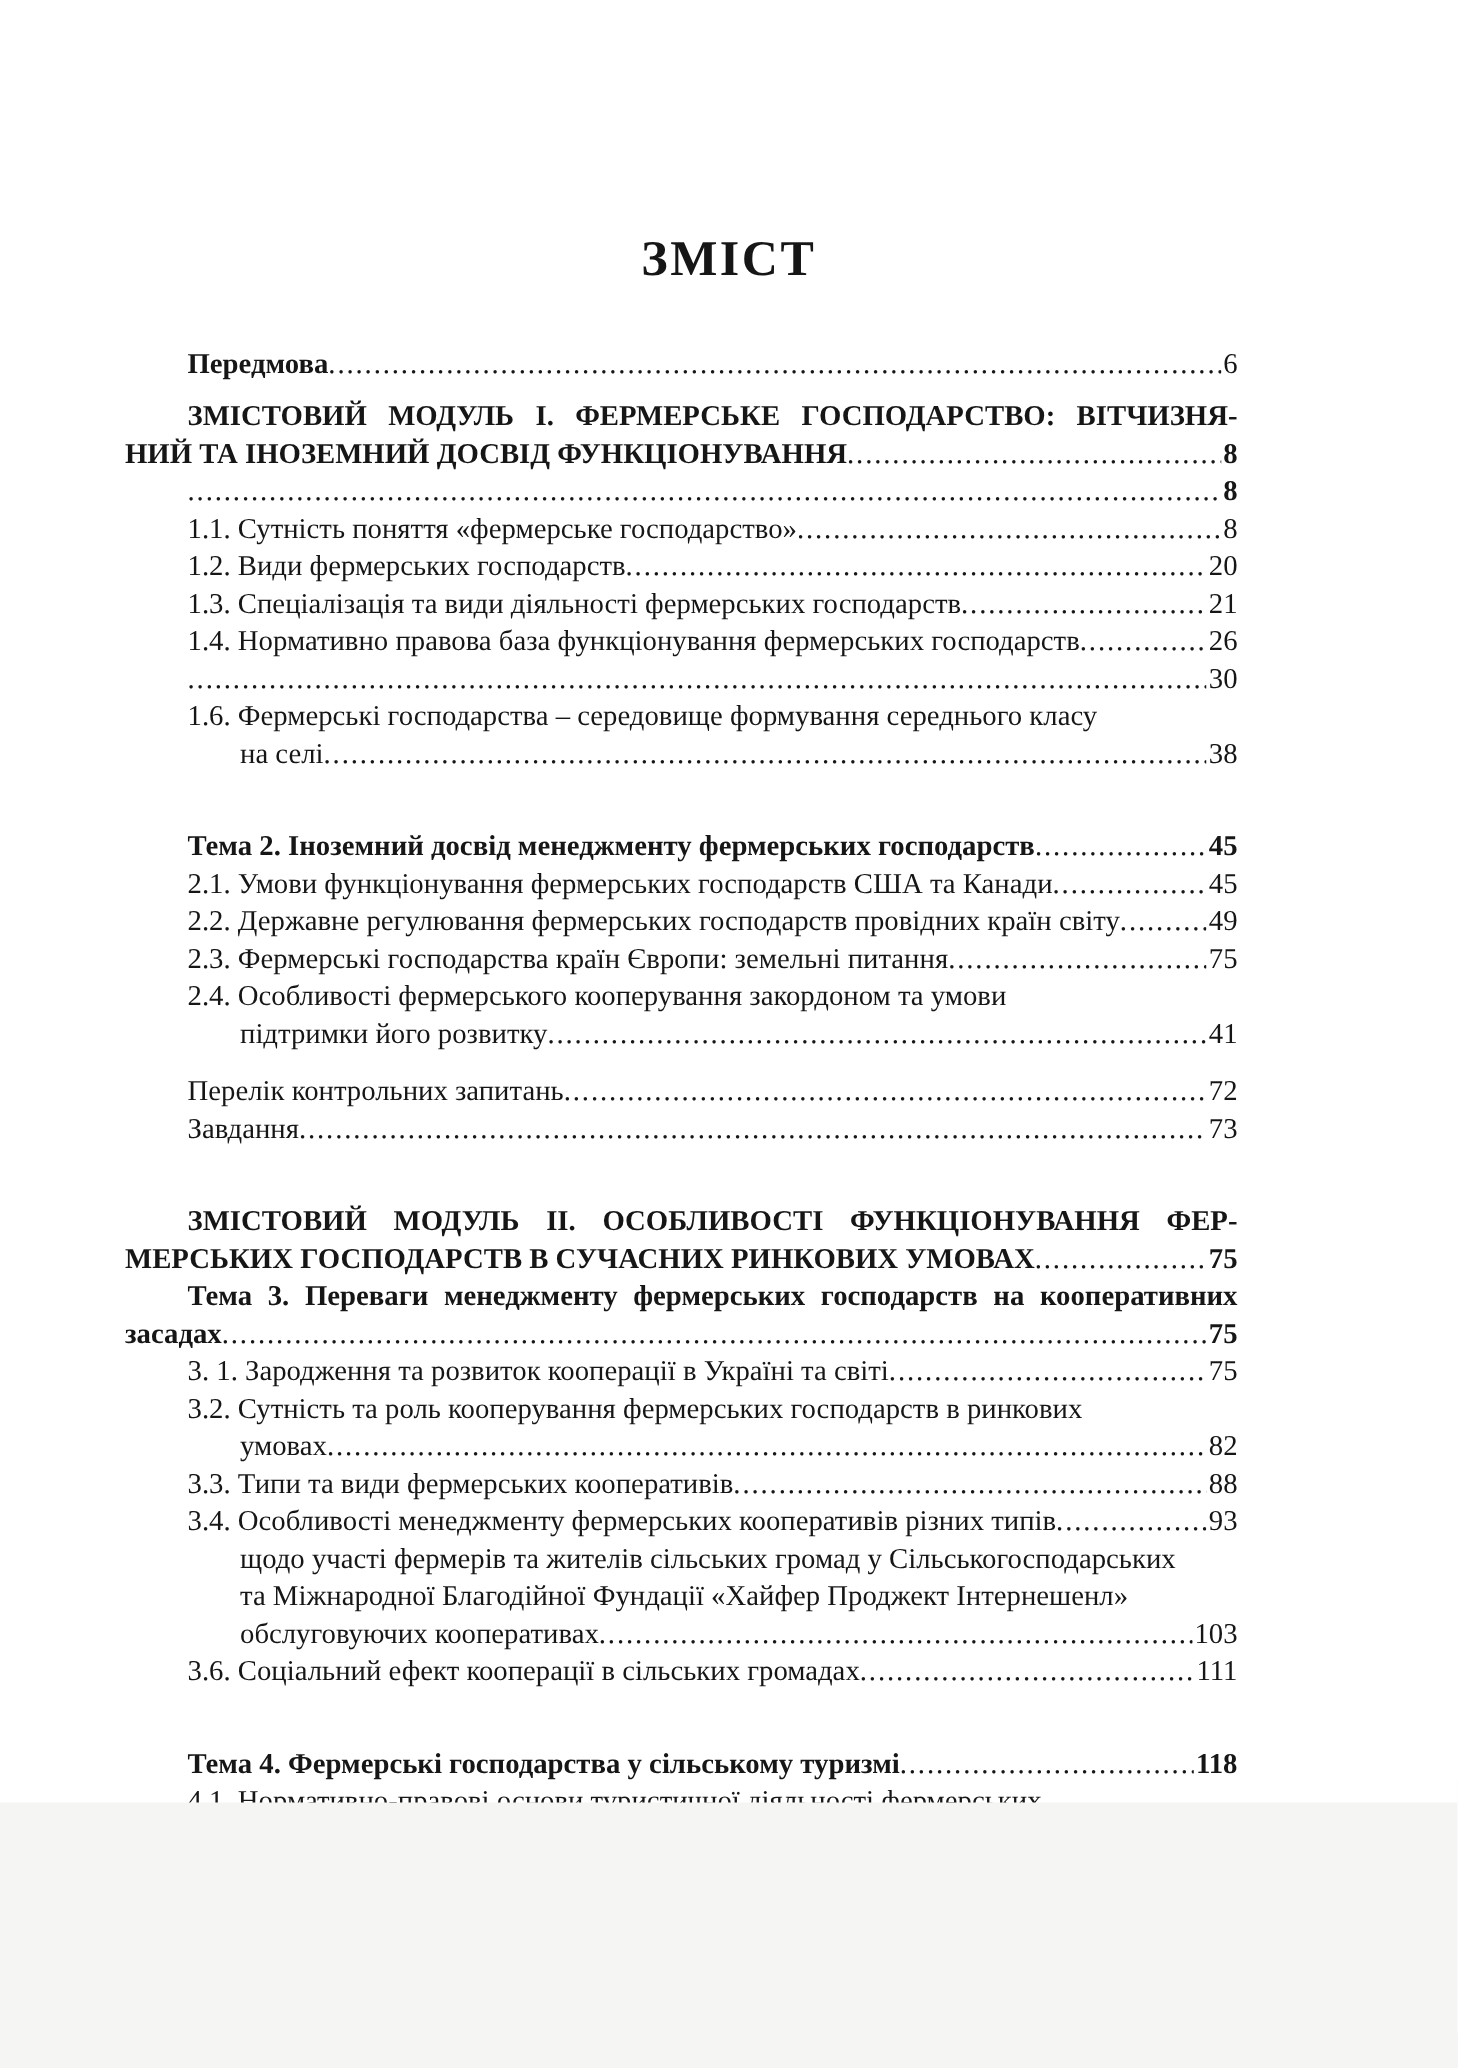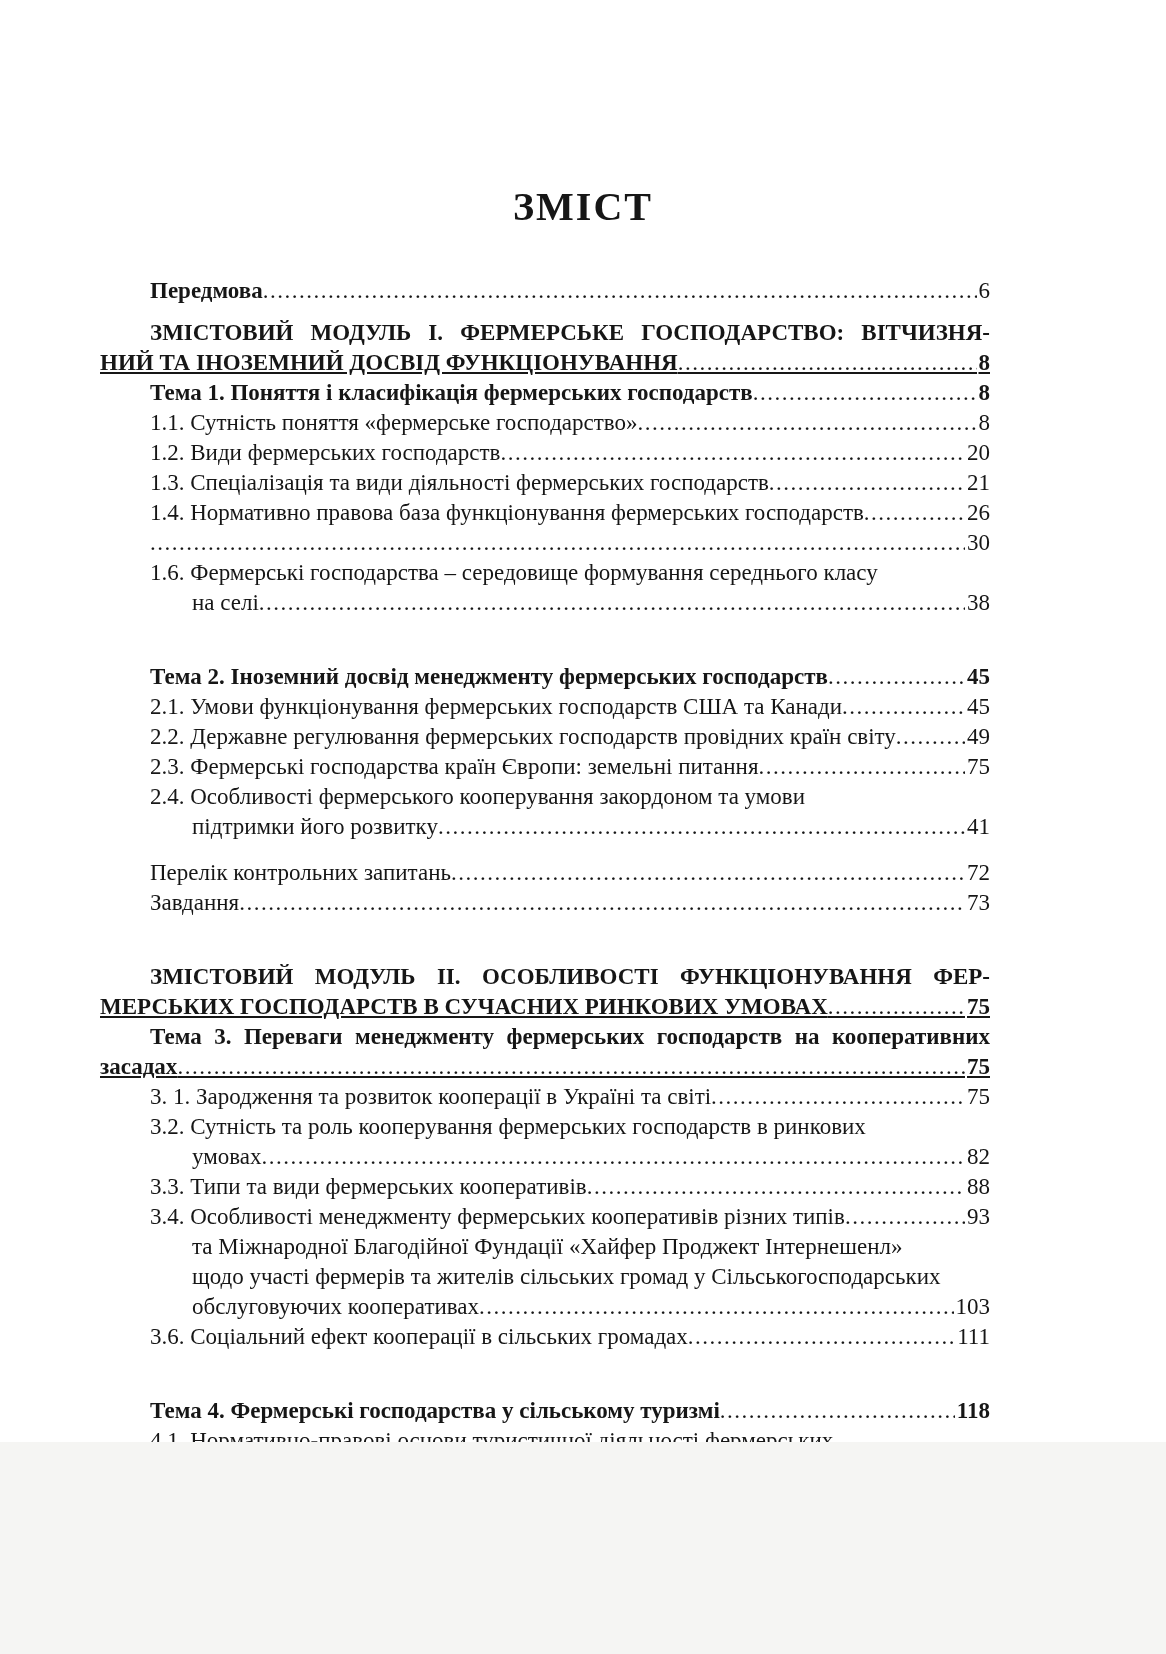--- a/index.html
+++ b/index.html
@@ -24,21 +24,21 @@
     letter-spacing: 2px;
   }
   .toc {
     margin: 46px 176px 0 100px;
     font-size: 23px;
     line-height: 30px;
   }
   .toc-line { min-height: 30px; }
   .toc-line.flexrow { display: flex; align-items: baseline; }
   .toc-line.justify { text-align: justify; text-align-last: justify; }
-  .indent0 { padding-left: 0; text-decoration: underline; }
+  .indent0 { padding-left: 0; }
   .indent1 { padding-left: 50px; }
   .indent2 { padding-left: 92px; }
   .gap-sm { margin-top: 12px; }
   .gap-md { margin-top: 16px; }
   .gap-lg { margin-top: 44px; }
   .tb { font-weight: 700; }
   .t { white-space: pre; flex: 0 0 auto; }
   .leader {
     flex: 1 1 0;
     min-width: 8px;
@@ -71,21 +71,20 @@
         <span class="leader"></span>
         <span class="pg">6</span>
       </div>
       <div class="toc-line justify indent1 tb gap-sm"><span class="t">ЗМІСТОВИЙ МОДУЛЬ І. ФЕРМЕРСЬКЕ ГОСПОДАРСТВО: ВІТЧИЗНЯ-</span></div>
       <div class="toc-line flexrow indent0 tb">
         <span class="t">НИЙ ТА ІНОЗЕМНИЙ ДОСВІД ФУНКЦІОНУВАННЯ</span>
         <span class="leader"></span>
         <span class="pg pb">8</span>
       </div>
       <div class="toc-line flexrow indent1 tb">
-        <span class="t">Тема 1. Поняття і класифікація фермерських господарств</span>
         <span class="leader"></span>
         <span class="pg pb">8</span>
       </div>
       <div class="toc-line flexrow indent1">
         <span class="t">1.1. Сутність поняття «фермерське господарство»</span>
         <span class="leader"></span>
         <span class="pg">8</span>
       </div>
       <div class="toc-line flexrow indent1">
         <span class="t">1.2. Види фермерських господарств</span>
@@ -181,24 +180,24 @@
         <span class="t">3.3. Типи та види фермерських кооперативів</span>
         <span class="leader"></span>
         <span class="pg">88</span>
       </div>
       <div class="toc-line flexrow indent1">
         <span class="t">3.4. Особливості менеджменту фермерських кооперативів різних типів</span>
         <span class="leader"></span>
         <span class="pg">93</span>
       </div>
       <div class="toc-line flexrow indent2">
+        <span class="t">щодо участі фермерів та жителів сільських громад у Сільськогосподарських</span>
+      </div>
+      <div class="toc-line flexrow indent2">
         <span class="t">та Міжнародної Благодійної Фундації «Хайфер Проджект Інтернешенл»</span>
-      </div>
-      <div class="toc-line flexrow indent2">
-        <span class="t">щодо участі фермерів та жителів сільських громад у Сільськогосподарських</span>
       </div>
       <div class="toc-line flexrow indent2">
         <span class="t">обслуговуючих кооперативах</span>
         <span class="leader"></span>
         <span class="pg">103</span>
       </div>
       <div class="toc-line flexrow indent1">
         <span class="t">3.6. Соціальний ефект кооперації в сільських громадах</span>
         <span class="leader"></span>
         <span class="pg">111</span>

